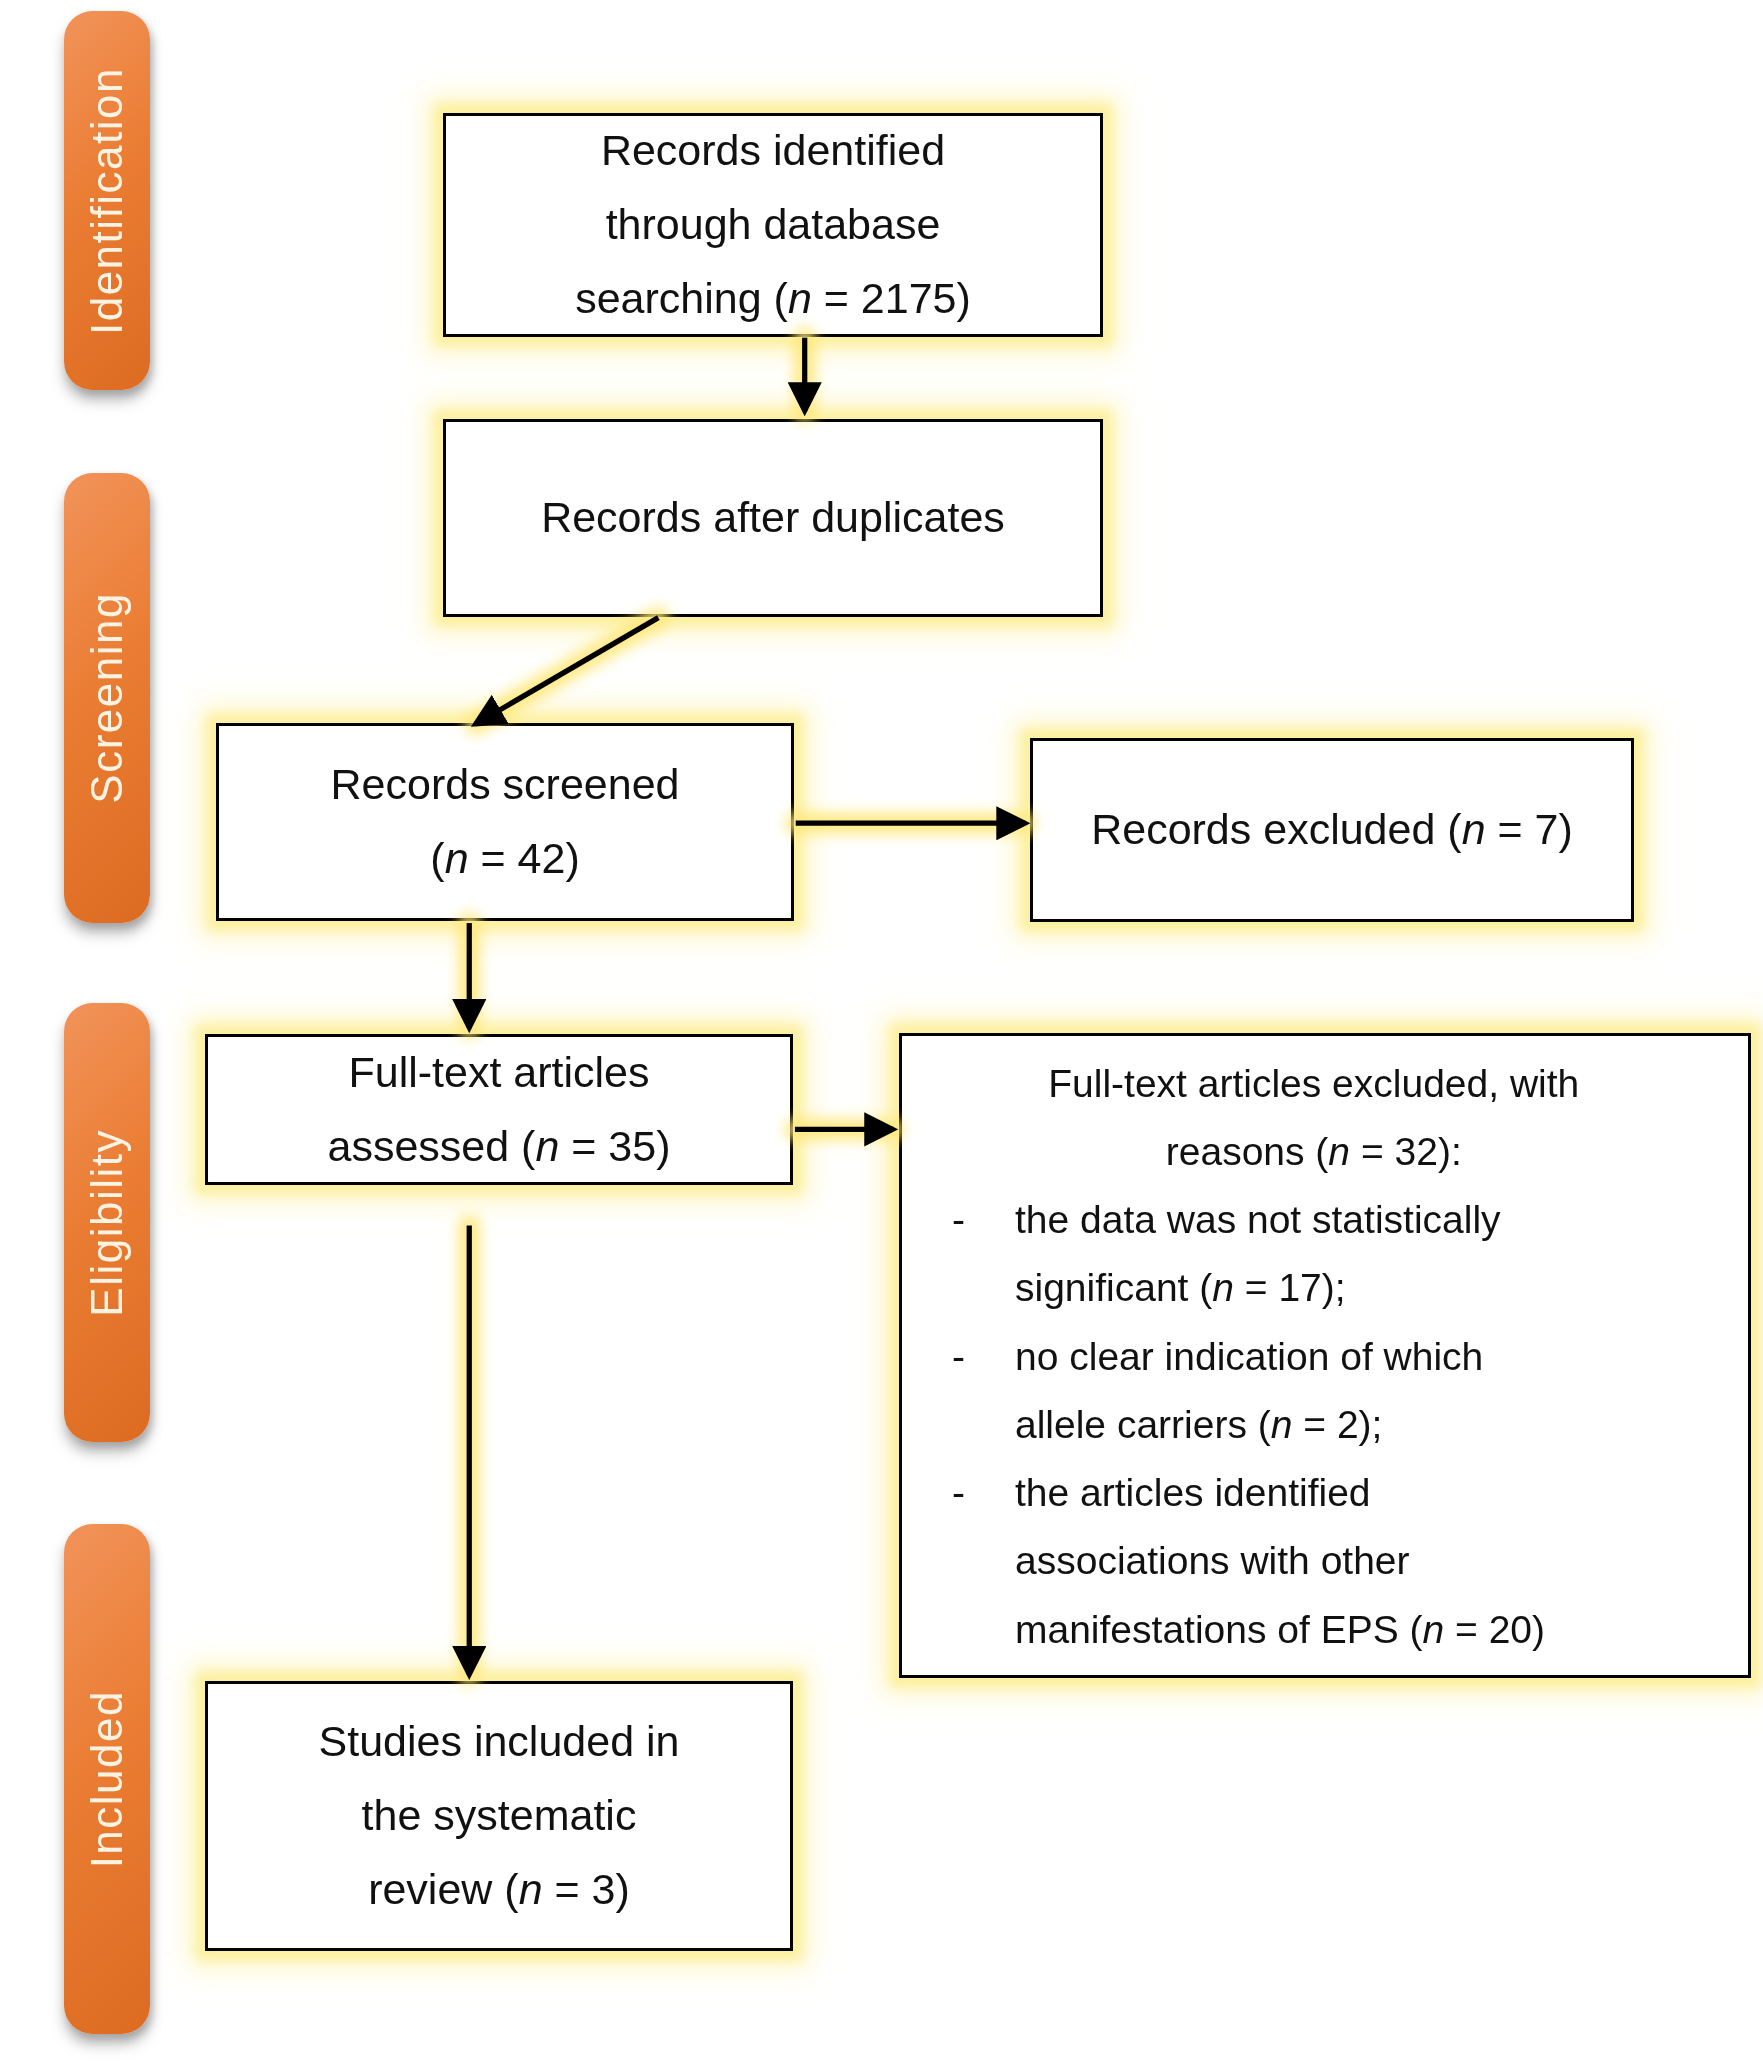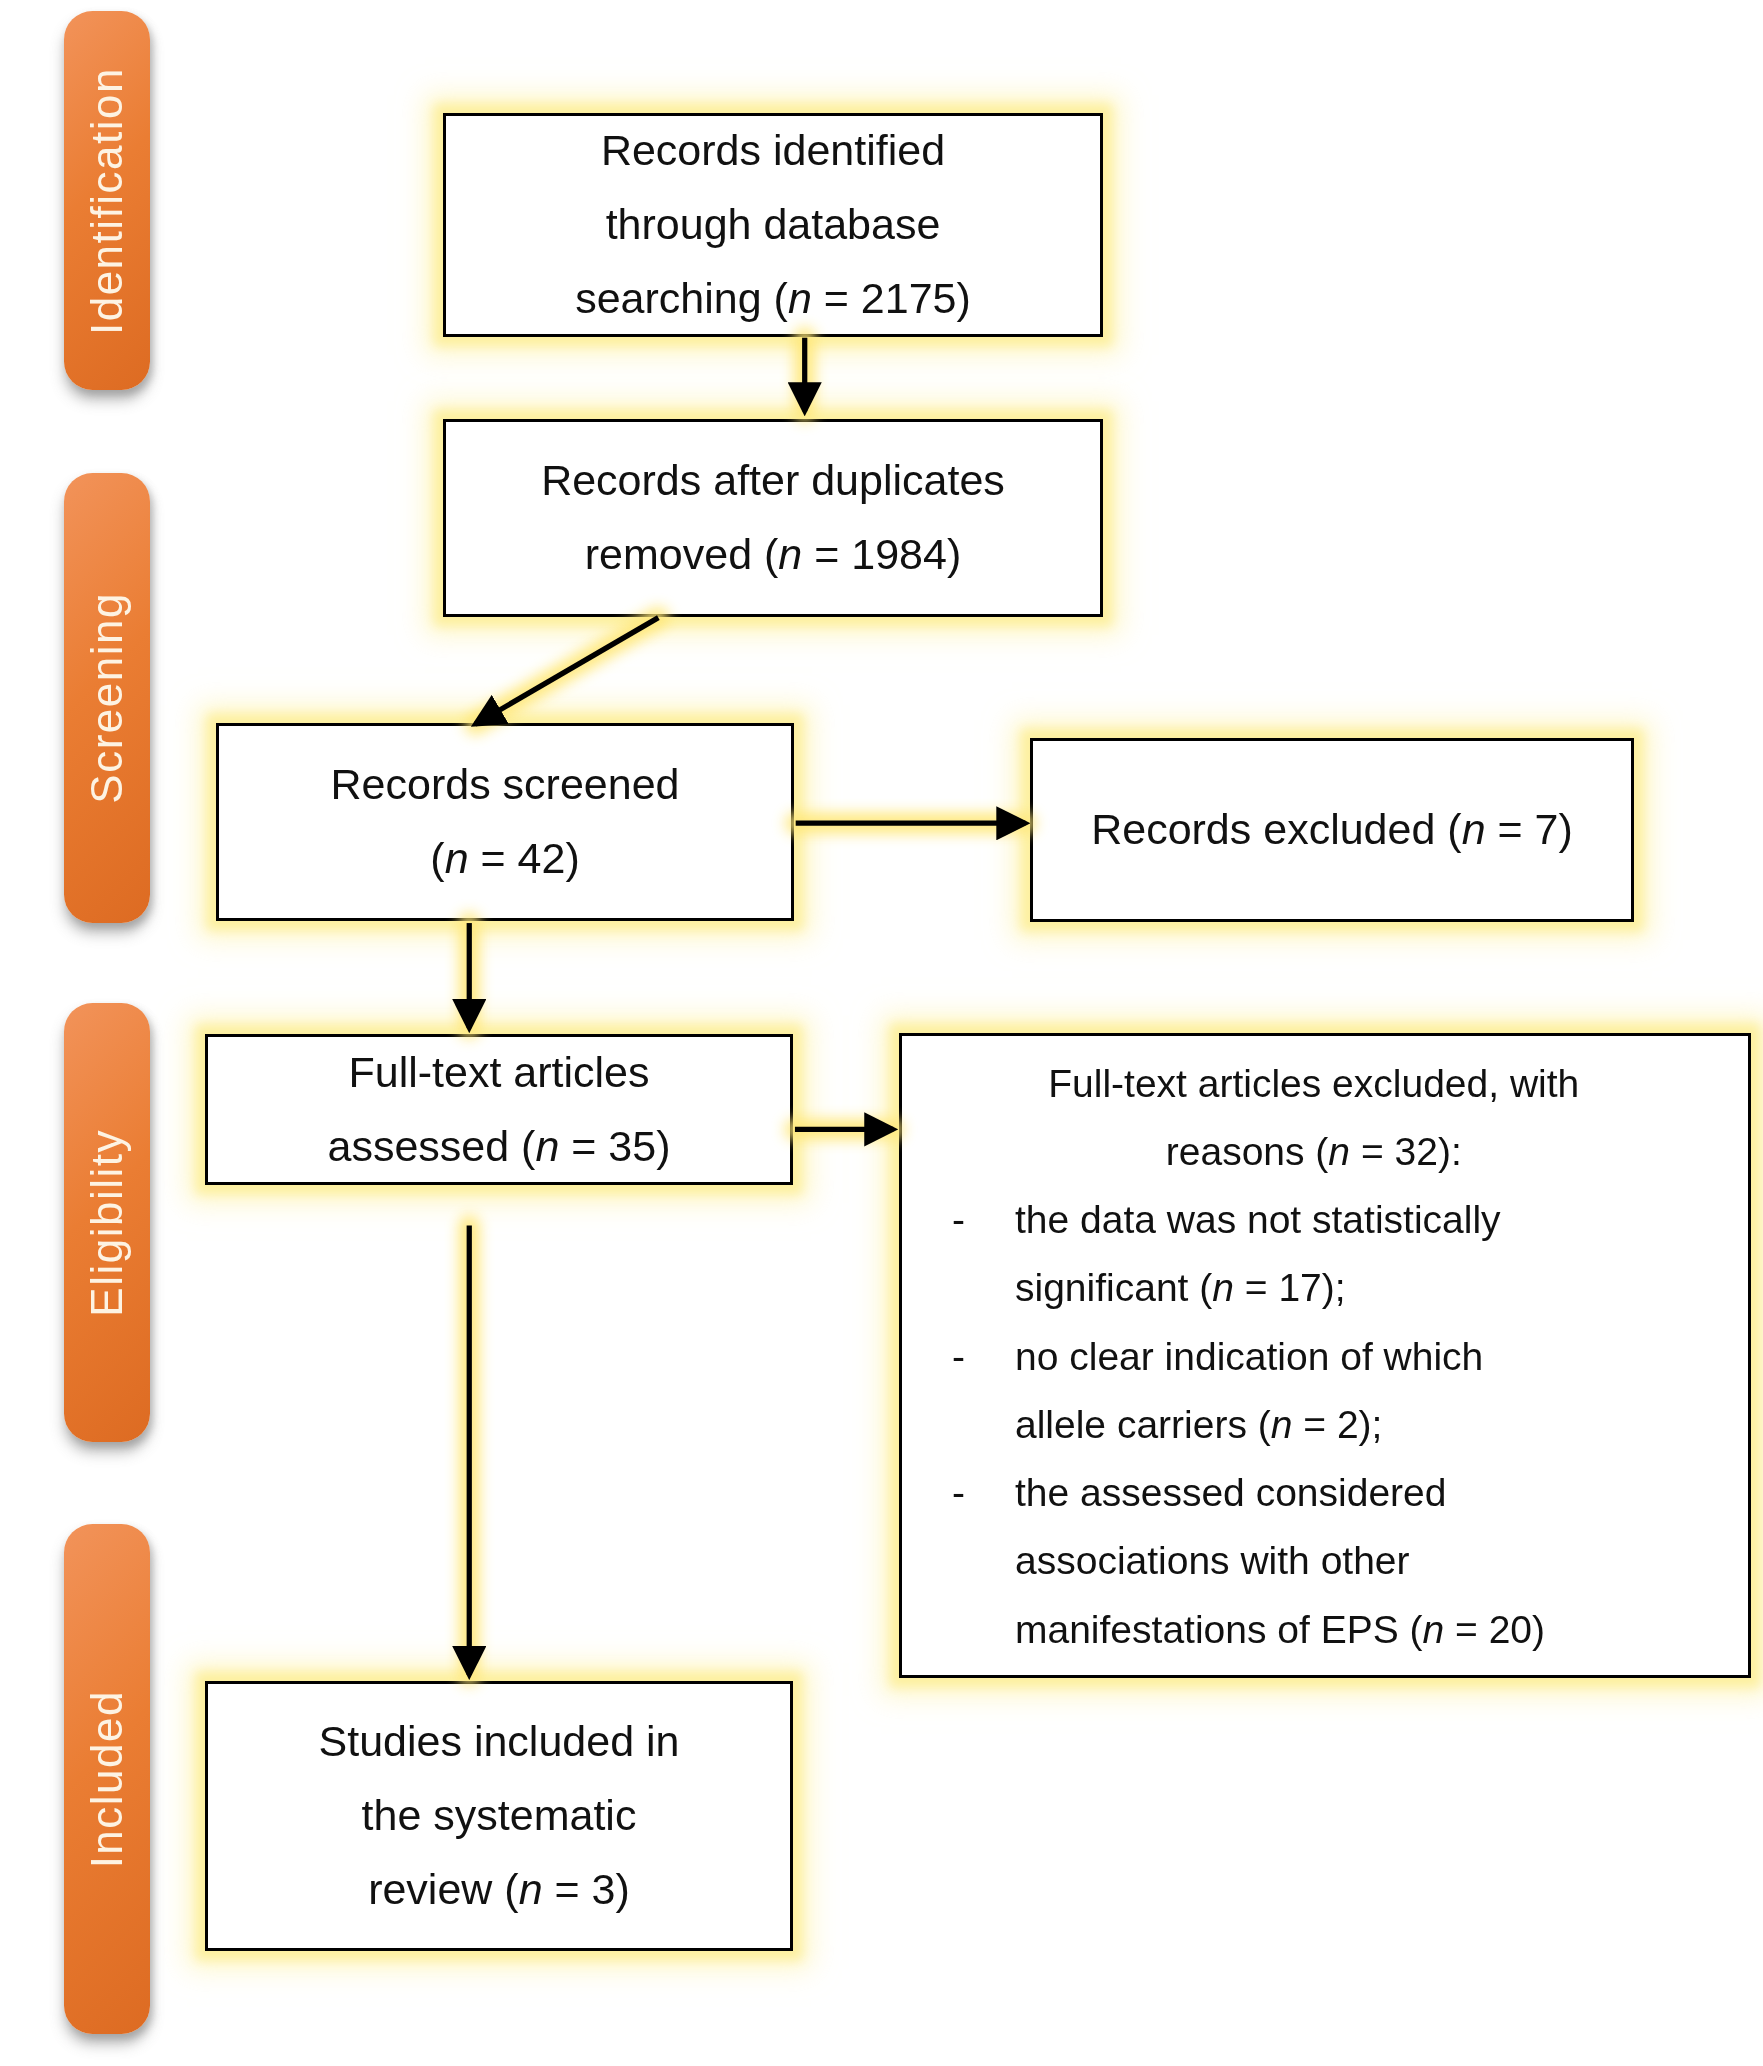--- a/index.html
+++ b/index.html
@@ -58,21 +58,20 @@
     </div>
 
   <div class="fbox" style="left:443px;top:113px;width:660px;height:224px;">
     <div class="ln"><span>Records identified</span></div>
     <div class="ln"><span>through database</span></div>
     <div class="ln"><span>searching (</span><span class="n">n</span><span> = 2175)</span></div>
   </div>
 
   <div class="fbox" style="left:443px;top:419px;width:660px;height:198px;">
     <div class="ln"><span>Records after duplicates</span></div>
-    <div class="ln"><span>removed (</span><span class="n">n</span><span> = 1984)</span></div>
   </div>
 
   <div class="fbox" style="left:216px;top:723px;width:578px;height:198px;">
     <div class="ln"><span>Records screened</span></div>
     <div class="ln"><span>(</span><span class="n">n</span><span> = 42)</span></div>
   </div>
 
   <div class="fbox" style="left:1030px;top:738px;width:604px;height:184px;">
     <div class="ln"><span>Records excluded (</span><span class="n">n</span><span> = 7)</span></div>
   </div>
@@ -97,21 +96,21 @@
     <div class="reason">
       <span class="bullet">-</span>
       <span class="rlines">
         <div class="reason-line"><span>no clear indication of which</span></div>
         <div class="reason-line"><span>allele carriers (</span><span class="n">n</span><span> = 2);</span></div>
       </span>
     </div>
     <div class="reason">
       <span class="bullet">-</span>
       <span class="rlines">
-        <div class="reason-line"><span>the assessed considered</span></div>
+        <div class="reason-line"><span>the articles identified</span></div>
         <div class="reason-line"><span>associations with other</span></div>
         <div class="reason-line"><span>manifestations of EPS (</span><span class="n">n</span><span> = 20)</span></div>
       </span>
     </div>
   </div>
 
   <div class="fbox" style="left:205px;top:1681px;width:588px;height:270px;">
     <div class="ln"><span>Studies included in</span></div>
     <div class="ln"><span>the systematic</span></div>
     <div class="ln"><span>review (</span><span class="n">n</span><span> = 3)</span></div>

